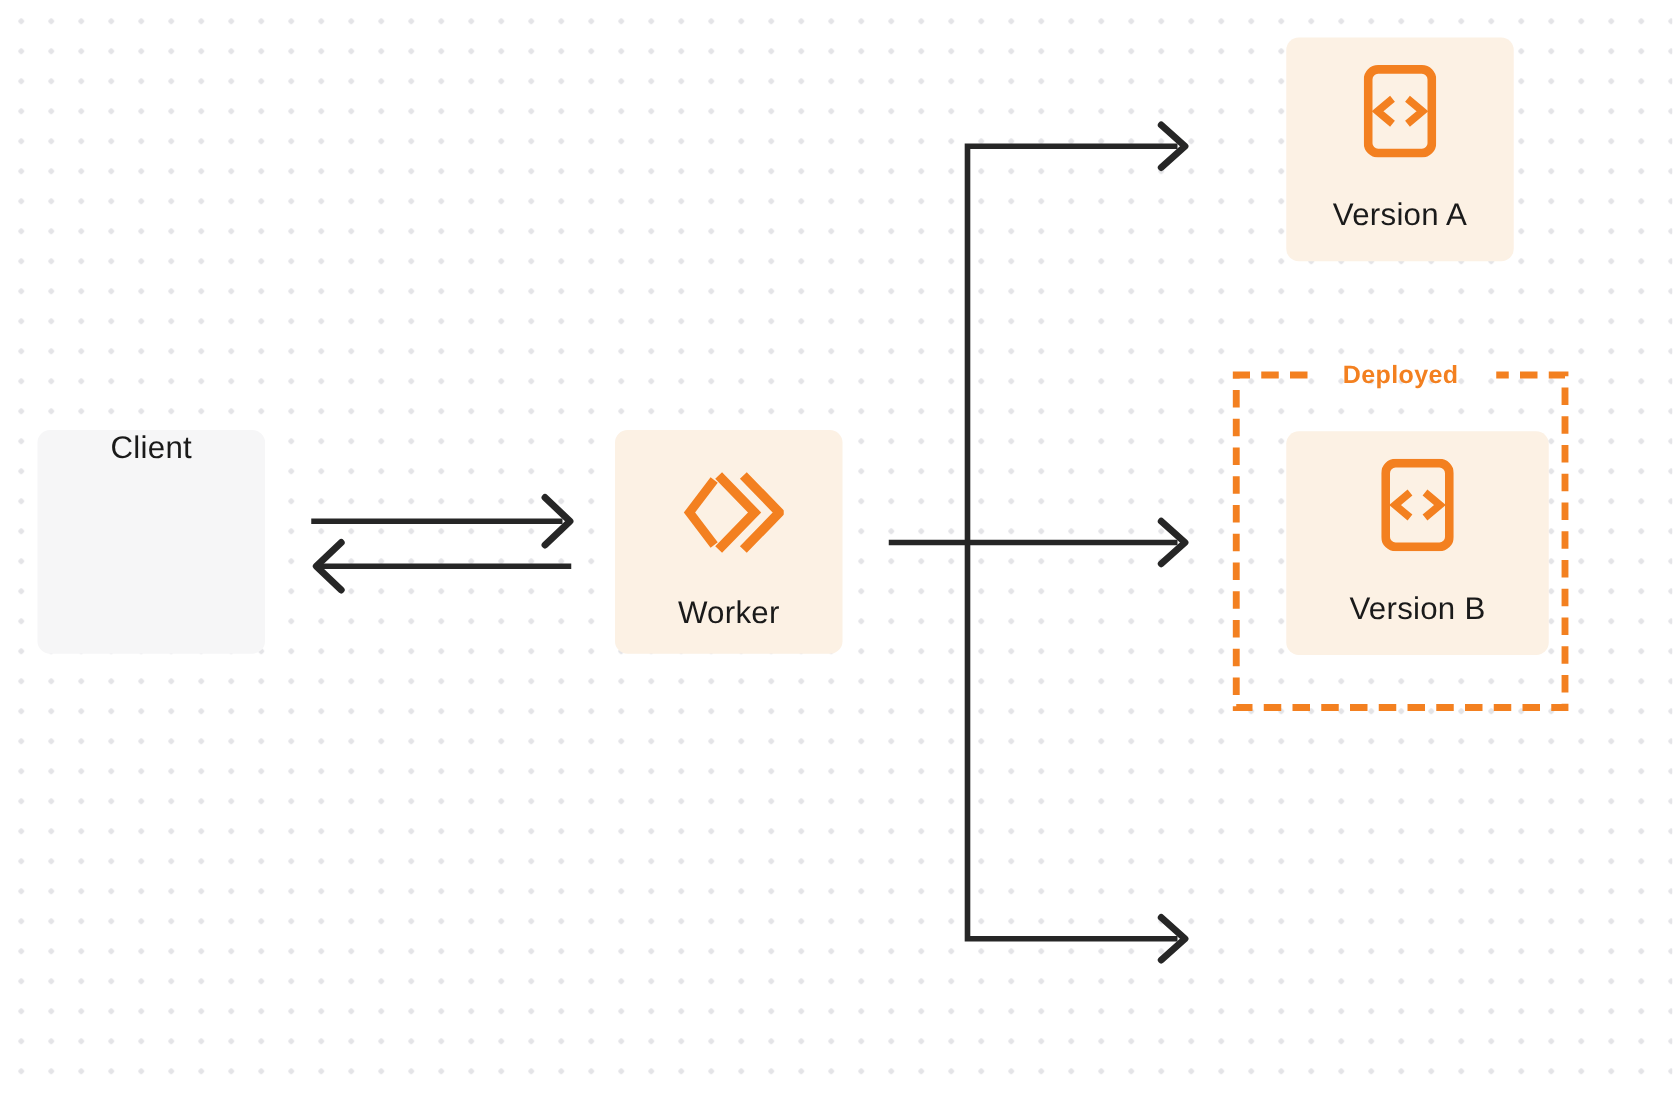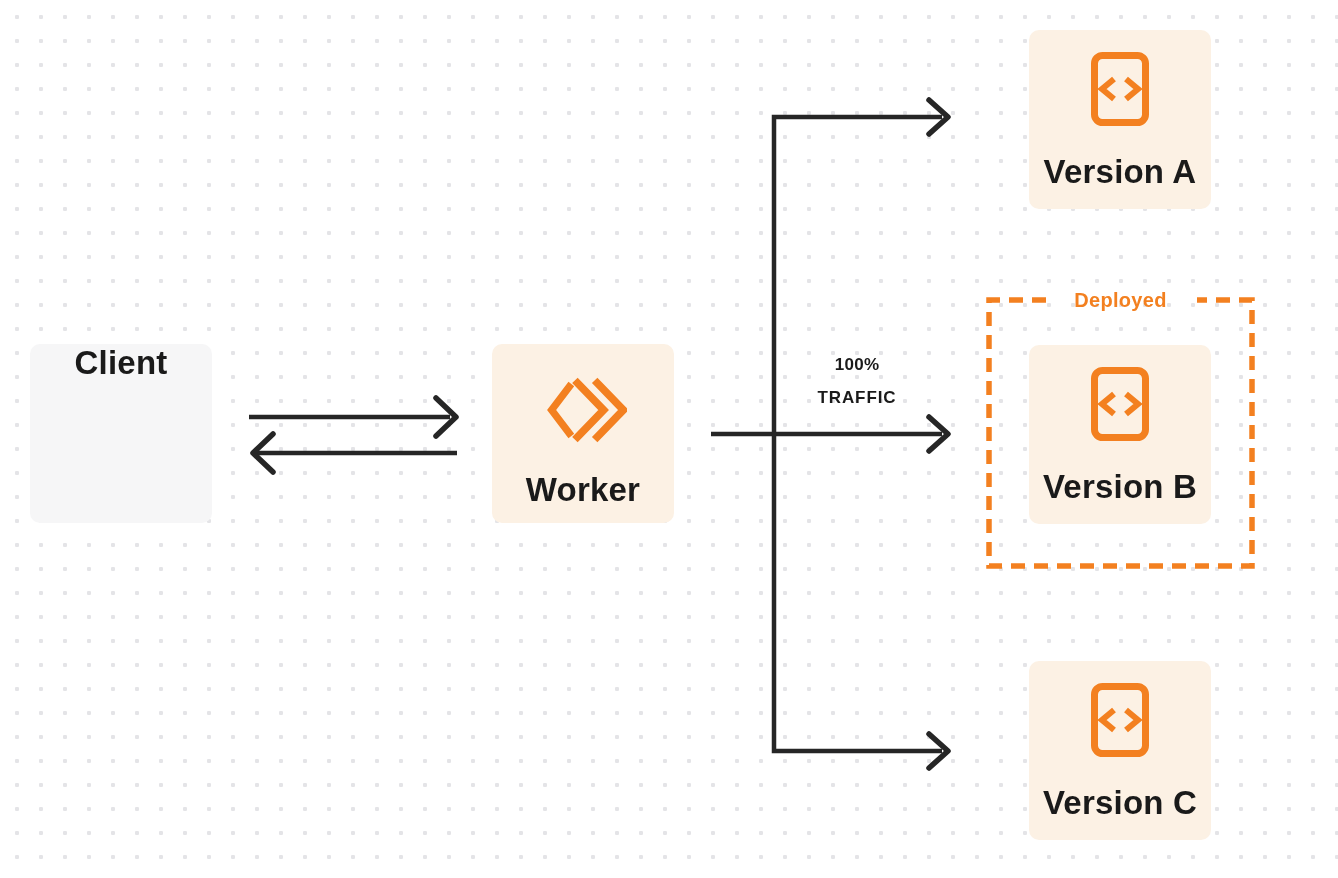--- a/index.html
+++ b/index.html
@@ -50,43 +50,43 @@
   }
   .node--gray {
     background: var(--box-gray, #F6F6F7);
     display: flex;
     justify-content: center;
   }
   .node--peach {
     background: var(--box-peach, #FCF1E4);
   }
   .node-label {
-    font-size: 33px;
-    font-weight: 700;
+    font-size: 25px;
+    font-weight: 400;
     color: var(--text-dark, #1A1A1A);
     letter-spacing: 0.2px;
     white-space: nowrap;
   }
   .icon-wrap {
     position: absolute;
     left: 0; right: 0;
     display: flex;
     justify-content: center;
   }
   .label-wrap {
     position: absolute;
     left: 0; right: 0;
     text-align: center;
     line-height: 28px;
   }
 
   #client    { left: 30px;   top: 344px; }
   #worker    { left: 492px;  top: 344px; }
   #version-a { left: 1029px; top: 30px;  }
-  #version-b { left: 1029px; top: 345px; }
+  #version-b { left: 1029px; top: 345px; padding-left: 28px; }
   #version-c { left: 1029px; top: 661px; }
 
   #worker .icon-wrap { top: 30px; }
   #worker .label-wrap { top: 132px; }
   .version .icon-wrap { top: 22px; }
   .version .label-wrap { top: 128px; }
 
   .workers-logo, .code-file {
     stroke: var(--accent-orange, #F38020);
     fill: none;
@@ -179,33 +179,17 @@
         <rect x="3.5" y="3.5" width="51" height="67" rx="8" stroke-width="7"></rect>
         <polyline points="23,27 11,37 23,47" stroke-width="6"></polyline>
         <polyline points="35,27 47,37 35,47" stroke-width="6"></polyline>
       </svg>
     </div>
     <div class="label-wrap">
       <span class="node-label">Version B</span>
     </div>
   </div>
 
-  <div class="node node--peach version" id="version-c">
-    <div class="icon-wrap">
-      <svg class="code-file" width="58" height="74" viewBox="0 0 58 74">
-        <rect x="3.5" y="3.5" width="51" height="67" rx="8" stroke-width="7"></rect>
-        <polyline points="23,27 11,37 23,47" stroke-width="6"></polyline>
-        <polyline points="35,27 47,37 35,47" stroke-width="6"></polyline>
-      </svg>
-    </div>
-    <div class="label-wrap">
-      <span class="node-label">Version C</span>
-    </div>
-  </div>
 
   <div class="deployed-label">Deployed</div>
 
-  <div class="traffic-label">
-    <div class="l1">100%</div>
-    <div class="l2">TRAFFIC</div>
-  </div>
 
 </div>
 
 </body></html>

